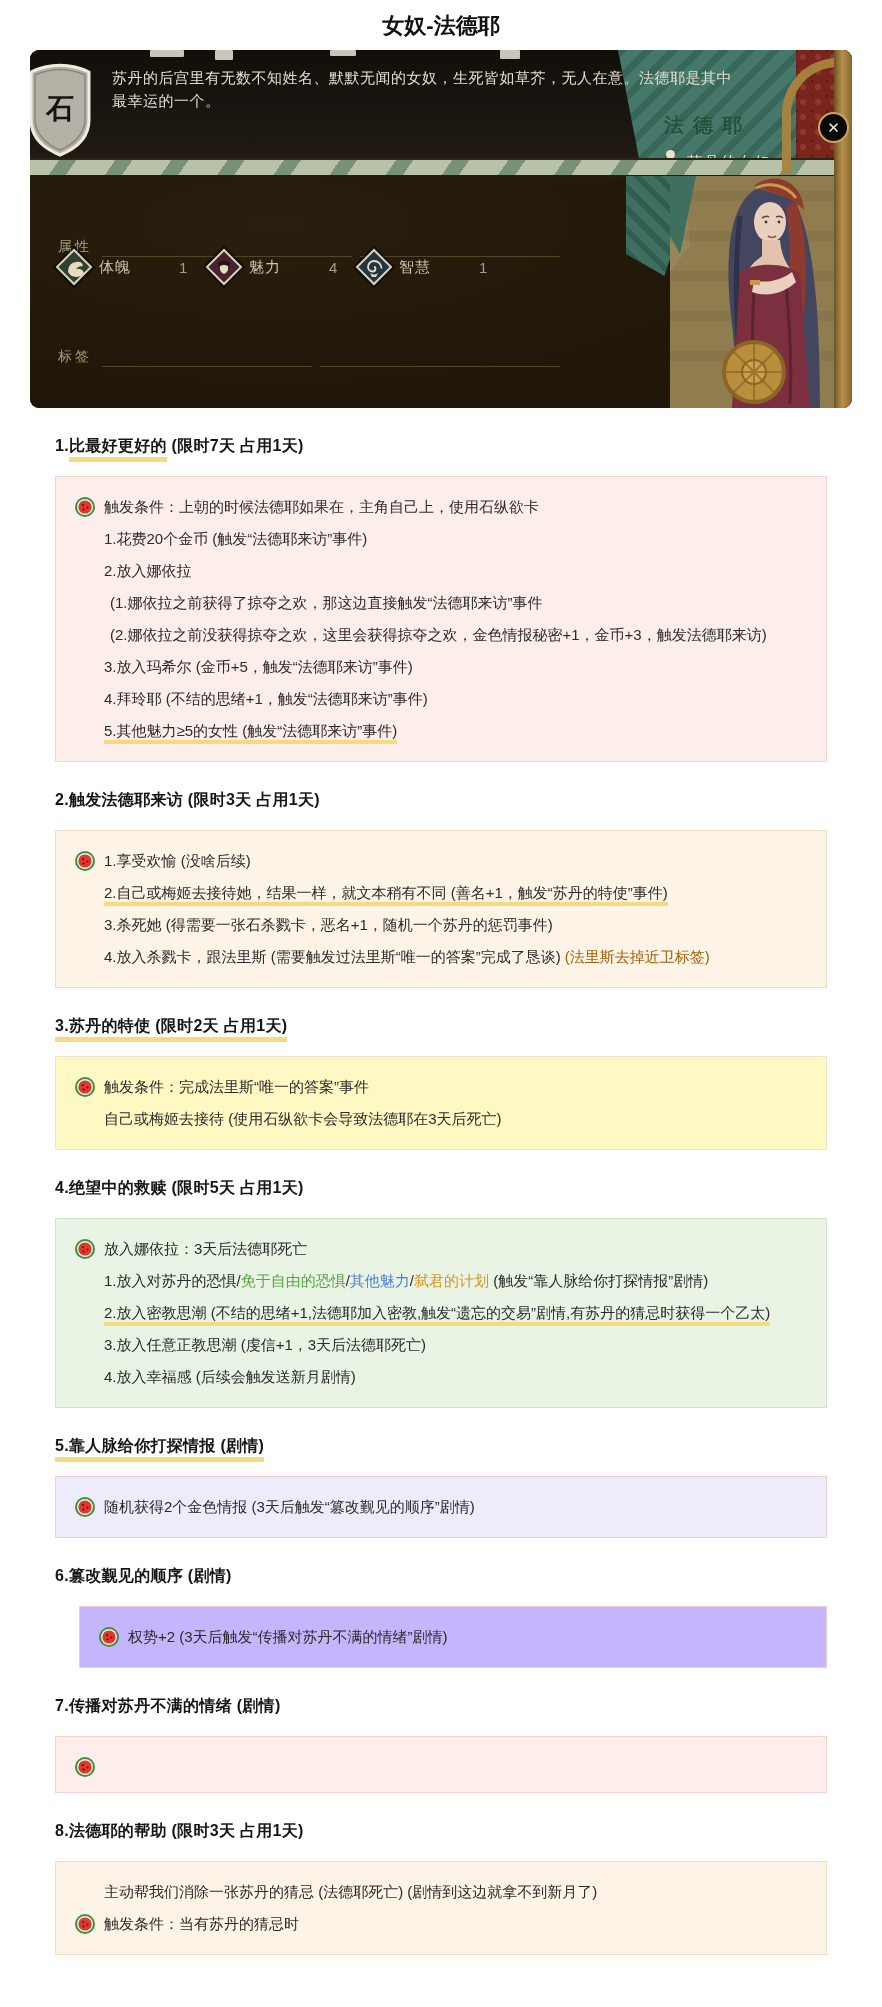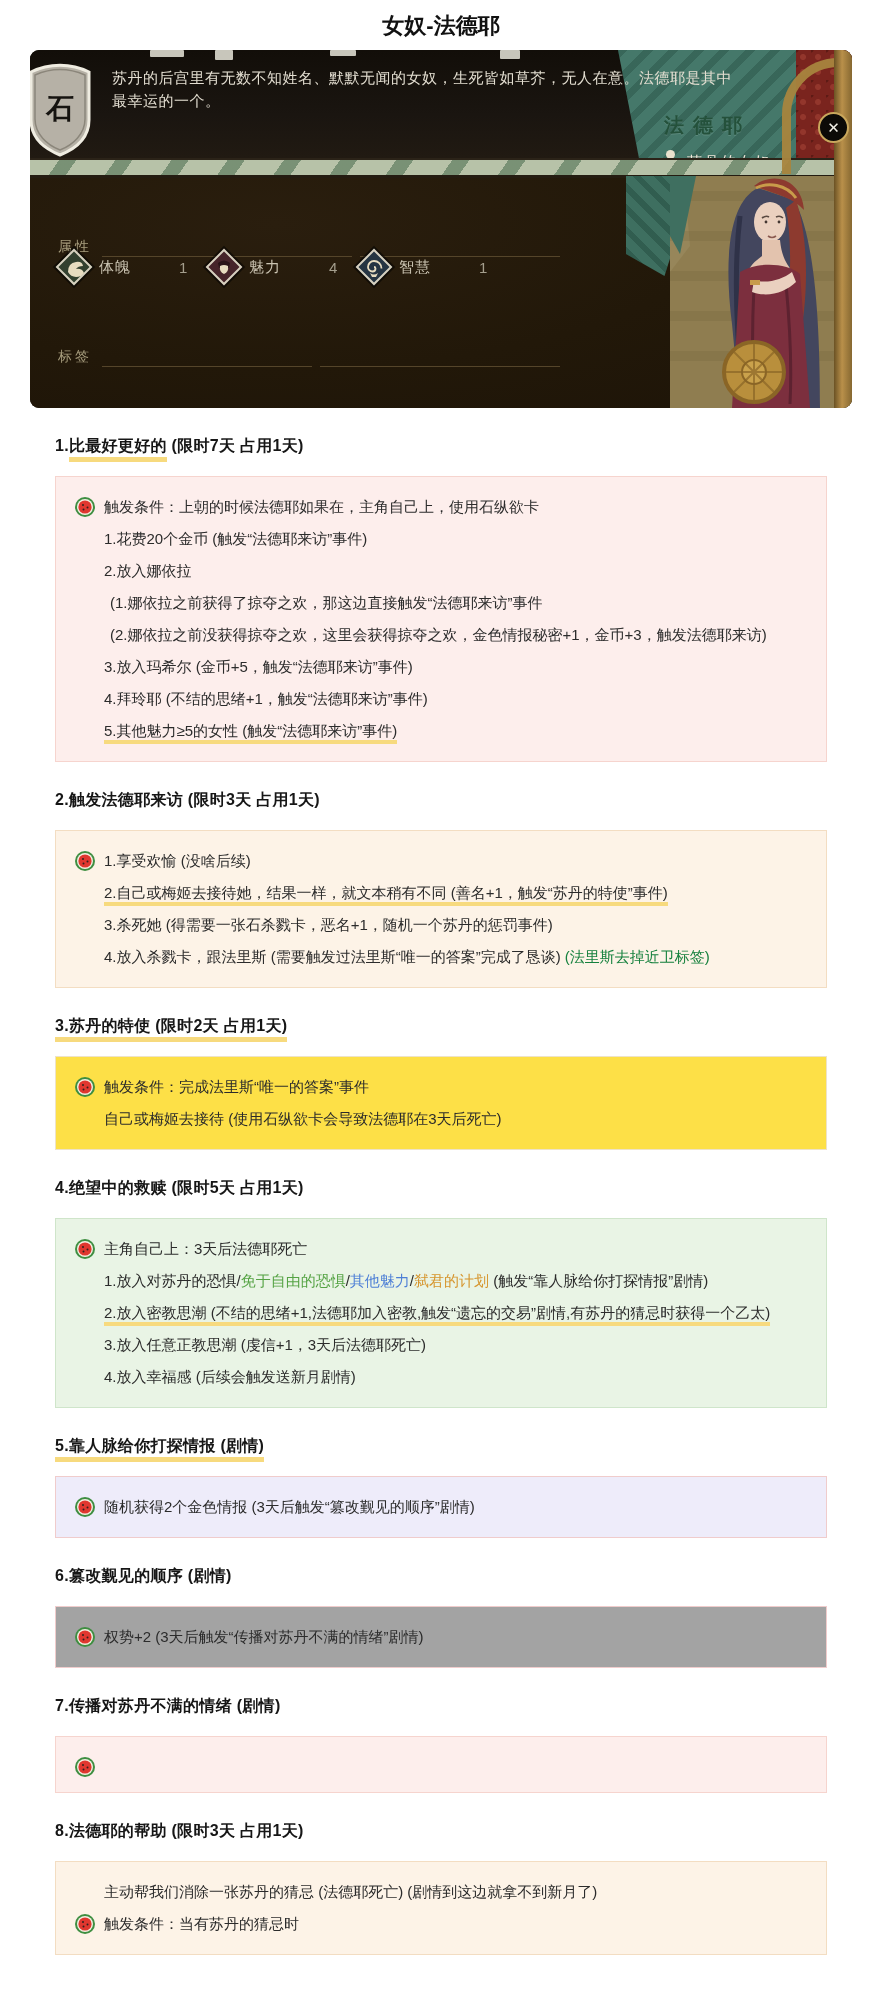--- a/index.html
+++ b/index.html
@@ -297,25 +297,25 @@
         </span>
         <span class="line-text"><span>1.享受欢愉 (没啥后续)</span></span>
       </div>
       <div class="line ind1">
         <span class="line-text"><span class="txt-underline">2.自己或梅姬去接待她，结果一样，就文本稍有不同 (善名+1，触发“苏丹的特使”事件)</span></span>
       </div>
       <div class="line ind1">
         <span class="line-text"><span>3.杀死她 (得需要一张石杀戮卡，恶名+1，随机一个苏丹的惩罚事件)</span></span>
       </div>
       <div class="line ind1">
-        <span class="line-text"><span>4.放入杀戮卡，跟法里斯 (需要触发过法里斯“唯一的答案”完成了恳谈)  </span><span style="color: #15803d;">(法里斯去掉近卫标签)</span></span>
+        <span class="line-text"><span>4.放入杀戮卡，跟法里斯 (需要触发过法里斯“唯一的答案”完成了恳谈)  </span><span style="color: #a16207;">(法里斯去掉近卫标签)</span></span>
       </div>
     </div>
     <h2 class="section-heading"><span class="hl-underline">3.苏丹的特使 (限时2天 占用1天)</span></h2>
-    <div class="box" style="background: #fde047; border-color: rgb(238, 227, 200);">
+    <div class="box" style="background: #fef9c3; border-color: rgb(238, 227, 200);">
       <div class="line has-icon">
         <span class="melon">
           <svg width="22" height="22" viewBox="0 0 22 22">
             <circle cx="11" cy="11" r="10" fill="#3e8e41"></circle>
             <circle cx="11" cy="11" r="8" fill="#f3efe2"></circle>
             <circle cx="11" cy="11" r="6.6" fill="#e0372f"></circle>
             <circle cx="9" cy="9" r="1" fill="#31221f"></circle>
             <circle cx="13.5" cy="11.5" r="1" fill="#31221f"></circle>
             <circle cx="9.5" cy="13.5" r="1" fill="#31221f"></circle>
           </svg>
@@ -332,21 +332,21 @@
         <span class="melon">
           <svg width="22" height="22" viewBox="0 0 22 22">
             <circle cx="11" cy="11" r="10" fill="#3e8e41"></circle>
             <circle cx="11" cy="11" r="8" fill="#f3efe2"></circle>
             <circle cx="11" cy="11" r="6.6" fill="#e0372f"></circle>
             <circle cx="9" cy="9" r="1" fill="#31221f"></circle>
             <circle cx="13.5" cy="11.5" r="1" fill="#31221f"></circle>
             <circle cx="9.5" cy="13.5" r="1" fill="#31221f"></circle>
           </svg>
         </span>
-        <span class="line-text"><span>主角自己上：3天后法德耶死亡</span></span>
+        <span class="line-text"><span>放入娜依拉：3天后法德耶死亡</span></span>
       </div>
       <div class="line ind1">
         <span class="line-text"><span>1.放入对苏丹的恐惧/</span><span style="color: rgb(85, 163, 68);">免于自由的恐惧</span><span>/</span><span style="color: rgb(77, 127, 214);">其他魅力</span><span>/</span><span style="color: rgb(214, 149, 45);">弑君的计划</span><span> (触发“靠人脉给你打探情报”剧情)</span></span>
       </div>
       <div class="line ind1">
         <span class="line-text"><span class="txt-underline">2.放入密教思潮 (不结的思绪+1,法德耶加入密教,触发“遗忘的交易”剧情,有苏丹的猜忌时获得一个乙太)</span></span>
       </div>
       <div class="line ind1">
         <span class="line-text"><span>3.放入任意正教思潮 (虔信+1，3天后法德耶死亡)</span></span>
       </div>
@@ -364,21 +364,21 @@
             <circle cx="11" cy="11" r="6.6" fill="#e0372f"></circle>
             <circle cx="9" cy="9" r="1" fill="#31221f"></circle>
             <circle cx="13.5" cy="11.5" r="1" fill="#31221f"></circle>
             <circle cx="9.5" cy="13.5" r="1" fill="#31221f"></circle>
           </svg>
         </span>
         <span class="line-text"><span>随机获得2个金色情报 (3天后触发“篡改觐见的顺序”剧情)</span></span>
       </div>
     </div>
     <h2 class="section-heading"><span>6.篡改觐见的顺序 (剧情)</span></h2>
-    <div class="box" style="background: #a3a3a3; border-color: rgb(240, 204, 204);">
+    <div class="box" style="background: #c4b5fd; border-color: rgb(240, 204, 204); margin-left: 24px;">
       <div class="line has-icon">
         <span class="melon">
           <svg width="22" height="22" viewBox="0 0 22 22">
             <circle cx="11" cy="11" r="10" fill="#3e8e41"></circle>
             <circle cx="11" cy="11" r="8" fill="#f3efe2"></circle>
             <circle cx="11" cy="11" r="6.6" fill="#e0372f"></circle>
             <circle cx="9" cy="9" r="1" fill="#31221f"></circle>
             <circle cx="13.5" cy="11.5" r="1" fill="#31221f"></circle>
             <circle cx="9.5" cy="13.5" r="1" fill="#31221f"></circle>
           </svg>

